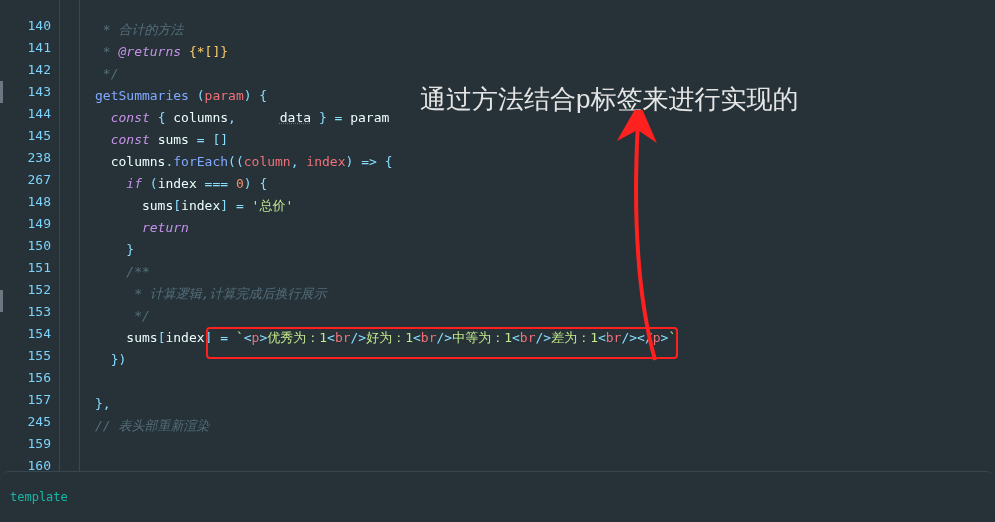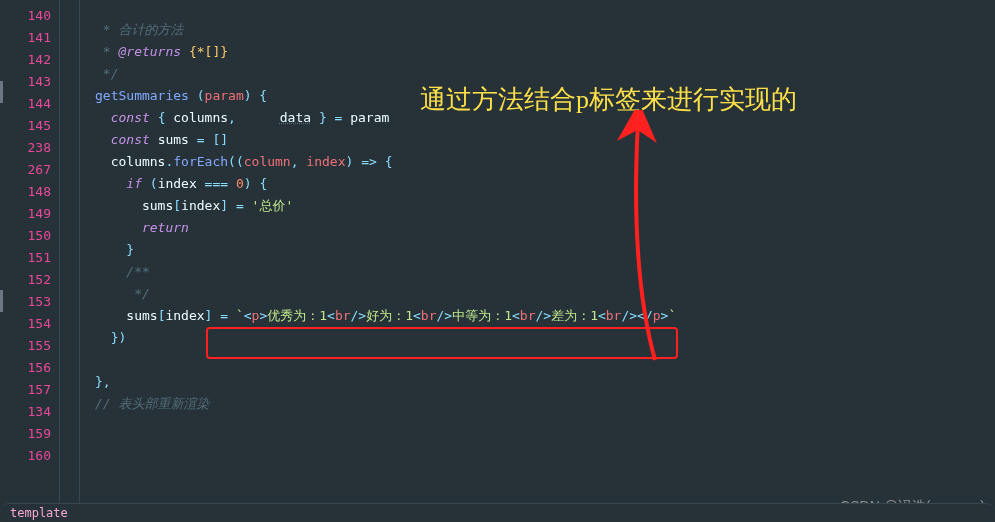--- a/index.html
+++ b/index.html
@@ -12,23 +12,23 @@
       height: 522px;
       overflow: hidden;
       position: relative;
     }
     .editor {
       display: flex;
       height: 100%;
     }
     .gutter {
       background: #263238;
-      color: #ec4899;
+      color: #7dd3fc;
       text-align: right;
-      padding: 5px 8px 5px 10px;
+      padding: 15px 8px 5px 10px;
       user-select: none;
       border-right: 1px solid #37474f;
       width: 55px;
       flex-shrink: 0;
     }
     .gutter .ln {
       height: 22px;
       line-height: 22px;
     }
     .fold-gutter {
@@ -77,43 +77,43 @@
     
     .highlight-box {
       position: absolute;
       border: 2.5px solid #ff2020;
       border-radius: 4px;
       background: transparent;
       pointer-events: none;
     }
     .annotation {
       position: absolute;
-      color: #fde047;
+      color: #e5e5e5;
       font-size: 26px;
-      font-family: Liberation Serif, serif;
+      font-family: Liberation Sans, sans-serif;
       pointer-events: none;
     }
     .arrow-svg {
       position: absolute;
       pointer-events: none;
     }
     .watermark {
       position: absolute;
       bottom: 6px;
       right: 10px;
       color: rgba(220,220,220,0.55);
       font-size: 14px;
       font-family: 'Microsoft YaHei', sans-serif;
     }
     .bottom-tab {
       position: absolute;
       bottom: 0;
       left: 0;
-      padding: 2px 10px;
-      color: #f9a8d4;
+      padding: 18px 10px;
+      color: #14b8a6;
       font-size: 12px;
       border-top: 1px solid #37474f;
       width: 100%;
       background: #263238;
       border-radius: 9px;
     }
   </style>
 </head>
 <body>
 
@@ -134,39 +134,40 @@
     <div class="ln">148</div>
     <div class="ln">149</div>
     <div class="ln">150</div>
     <div class="ln">151</div>
     <div class="ln">152</div>
     <div class="ln">153</div>
     <div class="ln">154</div>
     <div class="ln">155</div>
     <div class="ln">156</div>
     <div class="ln">157</div>
-    <div class="ln">134</div>
+    <div class="ln">245</div>
     <div class="ln">159</div>
     <div class="ln">160</div>
   </div>
   <div class="fold-gutter"></div>
 
   <div class="code">
     <div class="line"><span class="comment"> * 合计的方法</span></div>
     <div class="line"><span class="comment"> * </span><span class="doc-tag">@returns</span><span class="comment"> </span><span class="type">{*[]}</span></div>
     <div class="line"><span class="comment"> */</span></div>
     <div class="line"><span class="funcname">getSummaries</span> <span class="punct">(</span><span class="param">param</span><span class="punct">) {</span></div>
     <div class="line">  <span class="keyword">const</span> <span class="punct">{</span> <span class="ident">columns</span><span class="punct">,</span> <span class="ident underline">data</span> <span class="punct">}</span> <span class="op">=</span> <span class="ident">param</span></div>
     <div class="line">  <span class="keyword">const</span> <span class="ident">sums</span> <span class="op">=</span> <span class="punct">[]</span></div>
     <div class="line">  <span class="ident">columns</span><span class="punct">.</span><span class="funcname">forEach</span><span class="punct">((</span><span class="param">column</span><span class="punct">,</span> <span class="param">index</span><span class="punct">)</span> <span class="op">=&gt;</span> <span class="punct">{</span></div>
     <div class="line">    <span class="keyword">if</span> <span class="punct">(</span><span class="ident">index</span> <span class="op">===</span> <span class="num">0</span><span class="punct">) {</span></div>
     <div class="line">      <span class="ident">sums</span><span class="punct">[</span><span class="ident">index</span><span class="punct">]</span> <span class="op">=</span> <span class="string">'总价'</span></div>
     <div class="line">      <span class="keyword">return</span></div>
     <div class="line">    <span class="punct">}</span></div>
     <div class="line">    <span class="comment">/**</span></div>
+    <div class="line">    <span class="comment"> * 计算逻辑,计算完成后换行展示</span></div>
     <div class="line">    <span class="comment"> */</span></div>
     <div class="line">    <span class="ident">sums</span><span class="punct">[</span><span class="ident">index</span><span class="punct">]</span> <span class="op">=</span> <span class="string">`</span><span class="tagbr">&lt;</span><span class="tag">p</span><span class="tagbr">&gt;</span><span class="string">优秀为：1</span><span class="tagbr">&lt;</span><span class="tag">br</span><span class="tagbr">/&gt;</span><span class="string">好为：1</span><span class="tagbr">&lt;</span><span class="tag">br</span><span class="tagbr">/&gt;</span><span class="string">中等为：1</span><span class="tagbr">&lt;</span><span class="tag">br</span><span class="tagbr">/&gt;</span><span class="string">差为：1</span><span class="tagbr">&lt;</span><span class="tag">br</span><span class="tagbr">/&gt;&lt;/</span><span class="tag">p</span><span class="tagbr">&gt;</span><span class="string">`</span></div>
     <div class="line">  <span class="punct">})</span></div>
     <div class="line"></div>
     <div class="line"><span class="punct">},</span></div>
     <div class="line"><span class="comment">// 表头部重新渲染</span></div>
   </div>
 </div>
 
 <div class="highlight-box" style="left:206px; top:327px; width:472px; height:32px;"></div>

